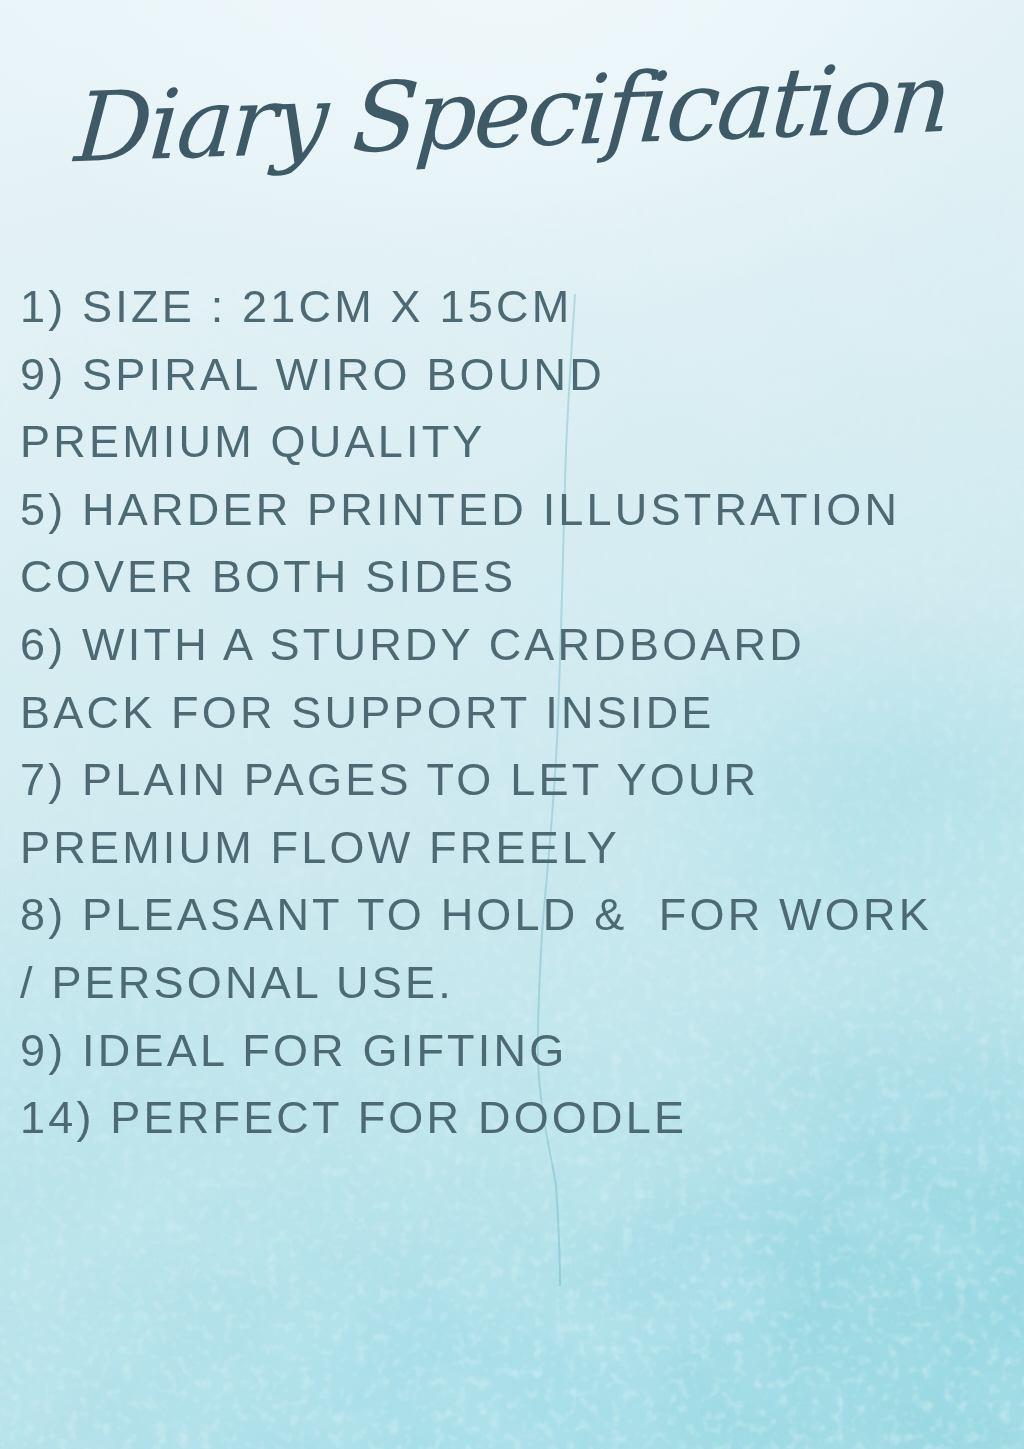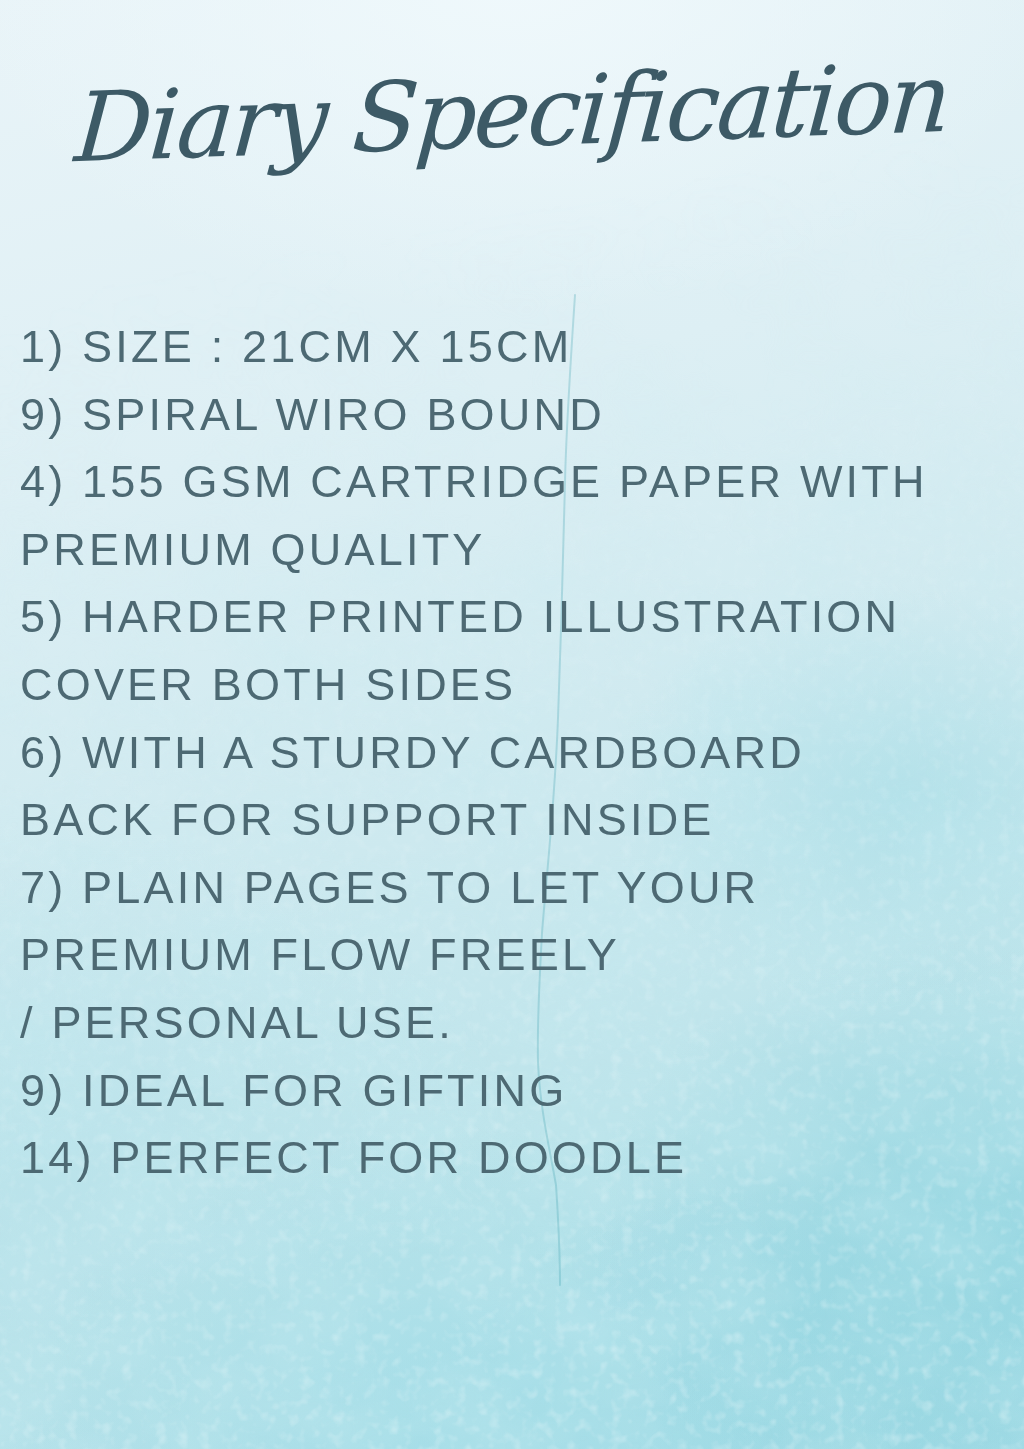--- a/index.html
+++ b/index.html
@@ -61,21 +61,20 @@
     line-height: 210px;
     letter-spacing: -3px;
     color: #3d5a66;
     transform: rotate(-2deg) skewX(-6deg);
   }
   .spec-list {
     position: absolute;
     top: 273px;
     left: 20px;
     width: 990px;
-    margin-top: 40px;
   }
   .spec-line {
     height: 67.6px;
     line-height: 67.6px;
     font-size: 45px;
     font-weight: 300;
     letter-spacing: 3.2px;
     color: #4d6973;
     white-space: pre;
   }
@@ -114,26 +113,26 @@
              C 539 990, 537 1020, 538 1062
              C 540 1110, 550 1150, 556 1185
              C 559 1230, 560 1255, 560 1285" fill="none" stroke="#4aa7b5" stroke-width="2" stroke-linecap="round"></path>
   </svg>
 
   <h1 class="title">Diary Specification</h1>
 
   <div class="spec-list">
     <div class="spec-line">1) SIZE : 21CM X 15CM</div>
     <div class="spec-line">9) SPIRAL WIRO BOUND</div>
-    <div class="spec-line">4) 155 GSM CARTRIDGE PAPER WITH</div>
     <div class="spec-line">PREMIUM QUALITY</div>
     <div class="spec-line">5) HARDER PRINTED ILLUSTRATION</div>
     <div class="spec-line">COVER BOTH SIDES</div>
     <div class="spec-line">6) WITH A STURDY CARDBOARD</div>
     <div class="spec-line">BACK FOR SUPPORT INSIDE</div>
     <div class="spec-line">7) PLAIN PAGES TO LET YOUR</div>
     <div class="spec-line">PREMIUM FLOW FREELY</div>
+    <div class="spec-line">8) PLEASANT TO HOLD &amp;  FOR WORK</div>
     <div class="spec-line">/ PERSONAL USE.</div>
     <div class="spec-line">9) IDEAL FOR GIFTING</div>
     <div class="spec-line">14) PERFECT FOR DOODLE</div>
   </div>
 
 </div>
 
 </body></html>

